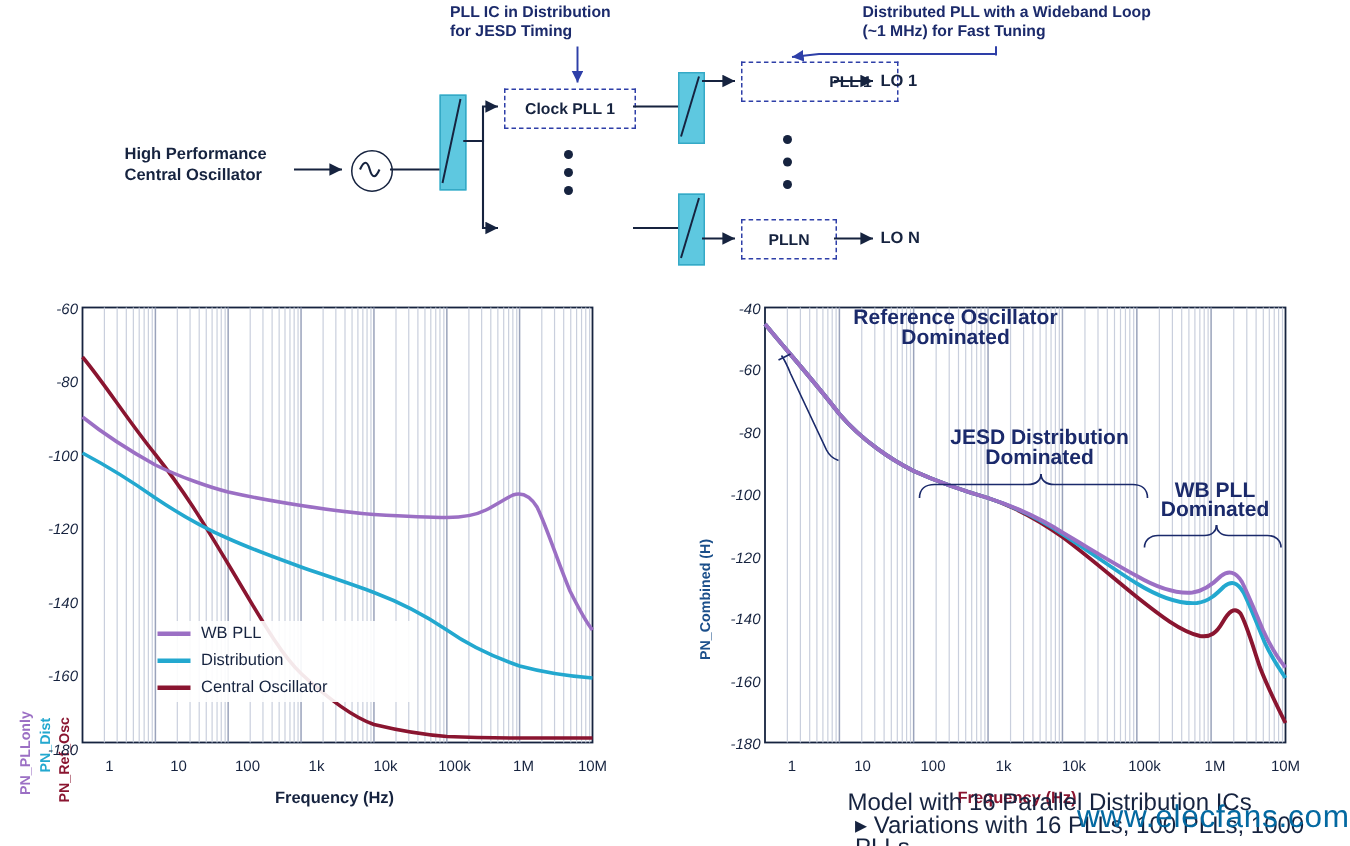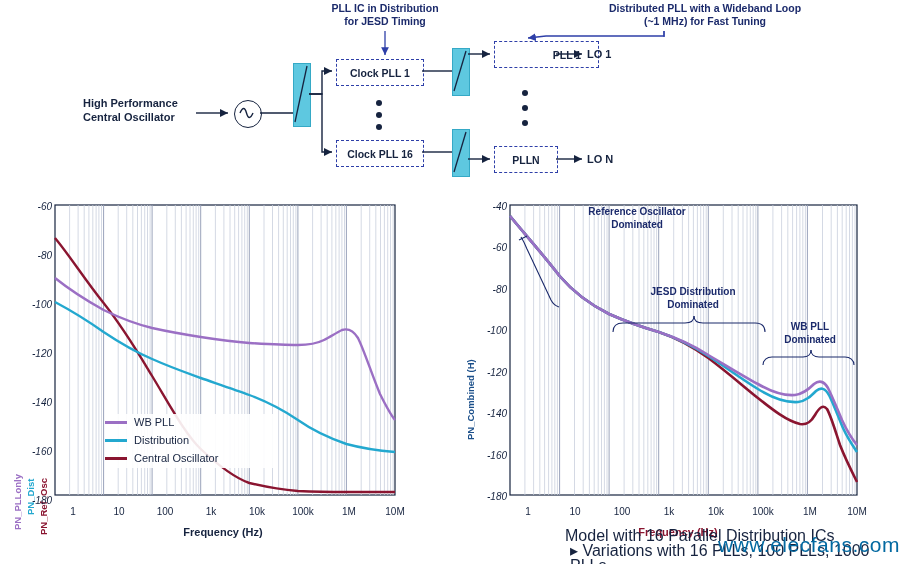--- a/index.html
+++ b/index.html
@@ -8,21 +8,21 @@
     background:#ffffff;
     font-family:"Liberation Sans", sans-serif;
     overflow:hidden;
   }
 
   
   #block-diagram{position:absolute;left:0;top:0;width:900px;height:185px;}
 
   .ann-text{
     position:absolute;font-size:10.5px;color:#1b2a6b;font-weight:700;
-    line-height:13px;text-align:center;
+    line-height:13px;
   }
   .lbl-dark{
     position:absolute;font-size:11px;color:#16233f;font-weight:700;
     line-height:14px;
   }
   .dashed-box{
     position:absolute;border:1.4px dashed #2e3fa8;background:#ffffff;
     display:flex;align-items:center;justify-content:center;
     font-size:10.5px;color:#16233f;font-weight:700;
   }
@@ -56,21 +56,21 @@
   }
 
   .legend-box{
     position:absolute;background:rgba(255,255,255,0.9);
     font-size:11px;color:#16233f;
   }
   .legend-row{display:flex;align-items:center;height:16px;margin-bottom:2px;}
   .legend-swatch{width:22px;height:3px;margin-right:7px;}
 
   .callout{
-    position:absolute;font-size:10px;color:#1b2a6b;font-weight:700;
+    position:absolute;font-size:14px;color:#1b2a6b;font-weight:700;
     line-height:13px;text-align:center;
   }
 
   .footnote{
     position:absolute;font-size:16px;color:#16233f;line-height:15px;
   }
 
   .watermark{
     position:absolute;font-size:21px;color:#0369a1;font-weight:400;
     letter-spacing:0.5px;
@@ -86,21 +86,20 @@
   <div class="ann-text" style="left:575px;top:2px;width:260px;">Distributed PLL with a Wideband Loop<br>(~1 MHz) for Fast Tuning</div>
 
   <div class="lbl-dark" style="left:83px;top:96px;width:150px;text-align:left;">High Performance<br>Central Oscillator</div>
 
   <div class="osc-circle" style="left:234px;top:100px;width:26px;height:26px;"></div>
 
   <div class="cyan-box" style="left:293px;top:63px;width:16px;height:62px;"></div>
 
   <div class="dashed-box" style="left:336px;top:59px;width:86px;height:25px;">Clock PLL 1</div>
 
-  <div class="dashed-box" style="left:336px;top:140px;width:86px;height:25px;">Clock PLL 16</div>
 
   <div class="cyan-box" style="left:452px;top:48px;width:16px;height:46px;"></div>
 
   <div class="cyan-box" style="left:452px;top:129px;width:16px;height:46px;"></div>
 
   <div class="dashed-box" style="left:494px;top:41px;width:62px;height:25px;padding-left:41px;">PLL 1</div>
 
   <div class="dashed-box" style="left:494px;top:146px;width:62px;height:25px;">PLLN</div>
 
   <div class="lbl-dark" style="left:587px;top:47px;">LO 1</div>

